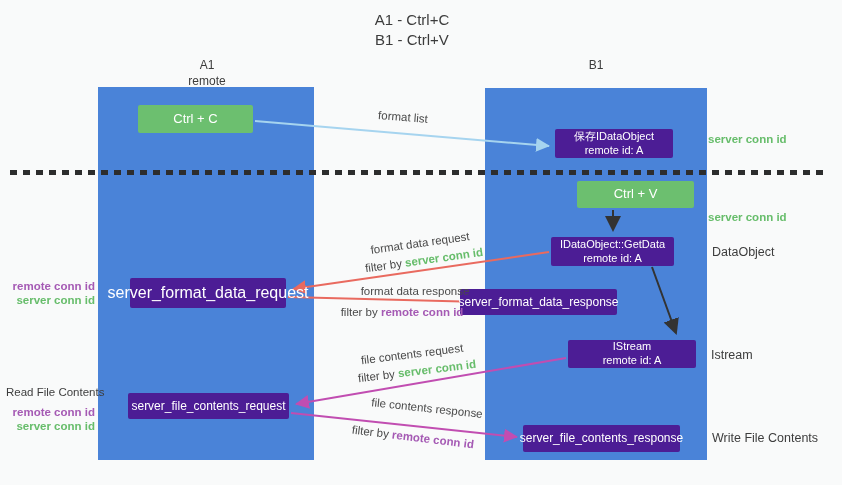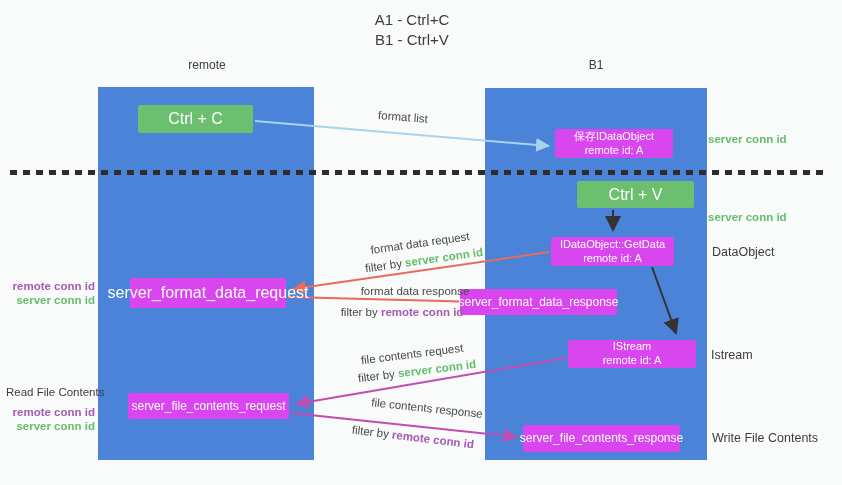--- a/index.html
+++ b/index.html
@@ -20,24 +20,24 @@
   .lane{
     background:#4a83d8;
   }
   .divider{
     left:10px;top:170px;width:815px;height:5px;
     background:repeating-linear-gradient(to right,#2d2d2d 0 7px,transparent 7px 13px);
   }
   .box{
     display:flex;flex-direction:column;align-items:center;justify-content:center;
     color:#fff;text-align:center;border-radius:2px;
-    font-size:16px;line-height:1.25;
+    font-size:13px;line-height:1.25;
   }
   .box-green{background:#6cbf6f;}
-  .box-orange{background:#d946ef;}
+  .box-orange{background:#4c1d95;}
   .lbl{
     transform:translate(-50%,-50%);
     white-space:nowrap;font-size:11.5px;color:#4a4a4a;
   }
   .rot-n8{transform:translate(-50%,-50%) rotate(-8deg);}
   .rot-n7{transform:translate(-50%,-50%) rotate(-7deg);}
   .rot-p4{transform:translate(-50%,-50%) rotate(4.5deg);}
   .rot-p6{transform:translate(-50%,-50%) rotate(6deg);}
   .rot-p7{transform:translate(-50%,-50%) rotate(7deg);}
   .id-green{color:#67bd6b;font-weight:bold;}
@@ -51,20 +51,21 @@
 <body>
 
 <div class="canvas">
 
   <div class="abs title">
     <div>A1 - Ctrl+C</div>
     <div>B1 - Ctrl+V</div>
   </div>
 
   <div class="abs lane-header" style="left:147px;top:58px;width:120px;">
+    <div>A1</div>
     <div>remote</div>
   </div>
   <div class="abs lane-header" style="left:536px;top:58px;width:120px;">
     <div>B1</div>
   </div>
 
   <div class="abs lane" style="left:98px;top:87px;width:216px;height:373px;"></div>
   <div class="abs lane" style="left:485px;top:88px;width:222px;height:372px;"></div>
 
   <div class="abs divider"></div>

